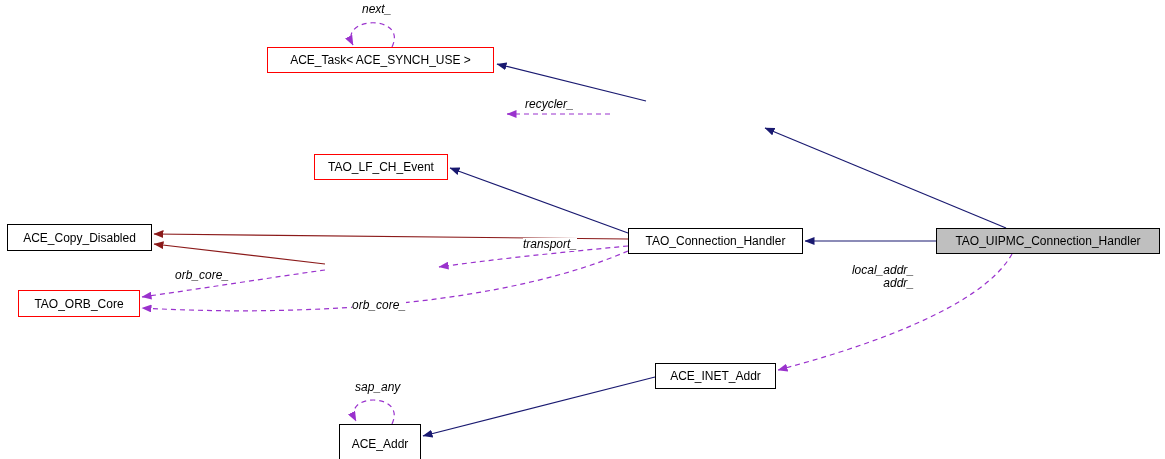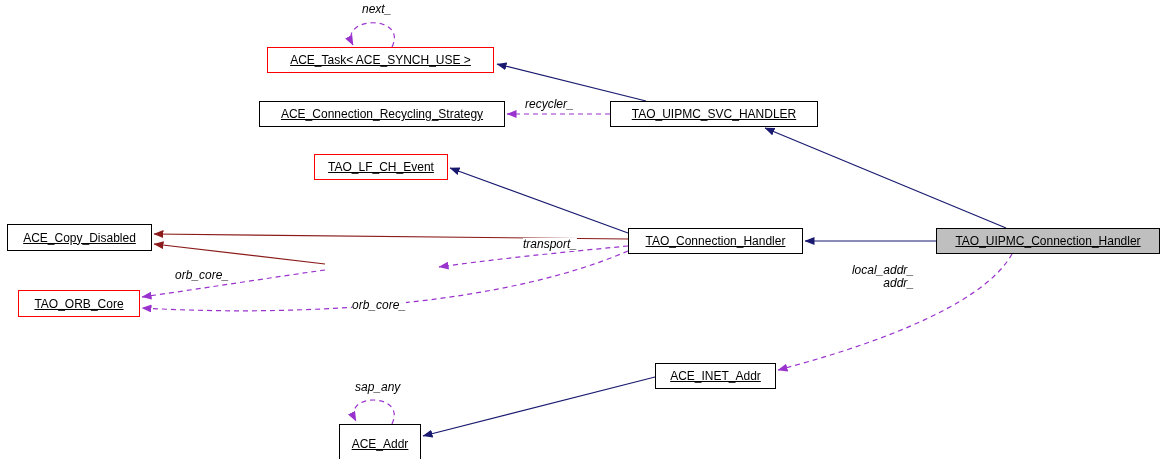--- a/index.html
+++ b/index.html
@@ -25,21 +25,20 @@
     position: absolute;
     display: flex;
     align-items: center;
     justify-content: center;
     border: 1px solid var(--color-node-border, #000000);
     background: #ffffff;
     font-size: 12px;
     white-space: nowrap;
     cursor: pointer;
     z-index: 2;
-    text-decoration: underline;
   }
   .node.external { border-color: var(--color-node-border-external, #ff0000); }
   .node.current { background: var(--color-current-node-fill, #bfbfbf); cursor: default; }
   .edge-label {
     position: absolute;
     font-size: 12px;
     line-height: 13px;
     background: var(--color-background, #ffffff);
     white-space: nowrap;
     z-index: 1;
@@ -79,27 +78,21 @@
     <path class="edge edge-usage" d="M 325,270 C 268,278 205,288 142,297" marker-end="url(#arr-use)"></path>
     <path class="edge edge-usage" d="M 628,251 C 510,302 320,318 142,308" marker-end="url(#arr-use)"></path>
     <path class="edge edge-usage" d="M 1012,254 C 982,308 862,348 778,370" marker-end="url(#arr-use)"></path>
     <path class="edge edge-usage" d="M 392,424 C 407,392 341,393 356,421" marker-end="url(#arr-use)"></path>
   </svg>
 
   <div class="node external" style="left:267px;top:47px;width:227px;height:26px">
     <span>ACE_Task&lt; ACE_SYNCH_USE &gt;</span>
   </div>
 
-  <div class="node" style="left:259px;top:101px;width:246px;height:26px">
-    <span>ACE_Connection_Recycling_Strategy</span>
-  </div>
 
-  <div class="node" style="left:610px;top:101px;width:208px;height:26px">
-    <span>TAO_UIPMC_SVC_HANDLER</span>
-  </div>
 
   <div class="node external" style="left:314px;top:154px;width:134px;height:26px">
     <span>TAO_LF_CH_Event</span>
   </div>
 
   <div class="node" style="left:7px;top:224px;width:145px;height:27px">
     <span>ACE_Copy_Disabled</span>
   </div>
 
   <div class="node" style="left:628px;top:228px;width:175px;height:26px">

